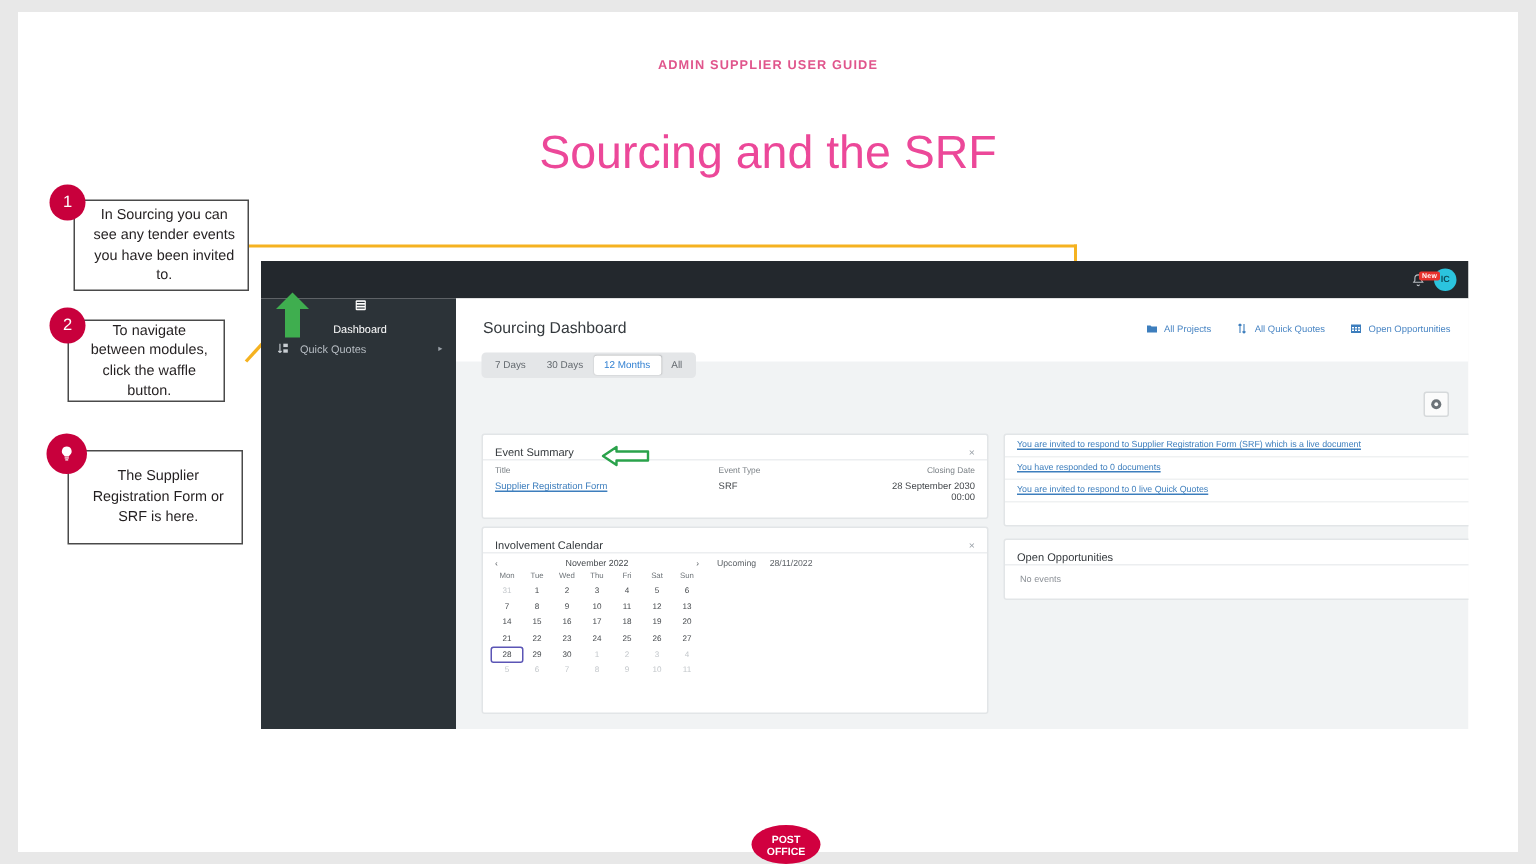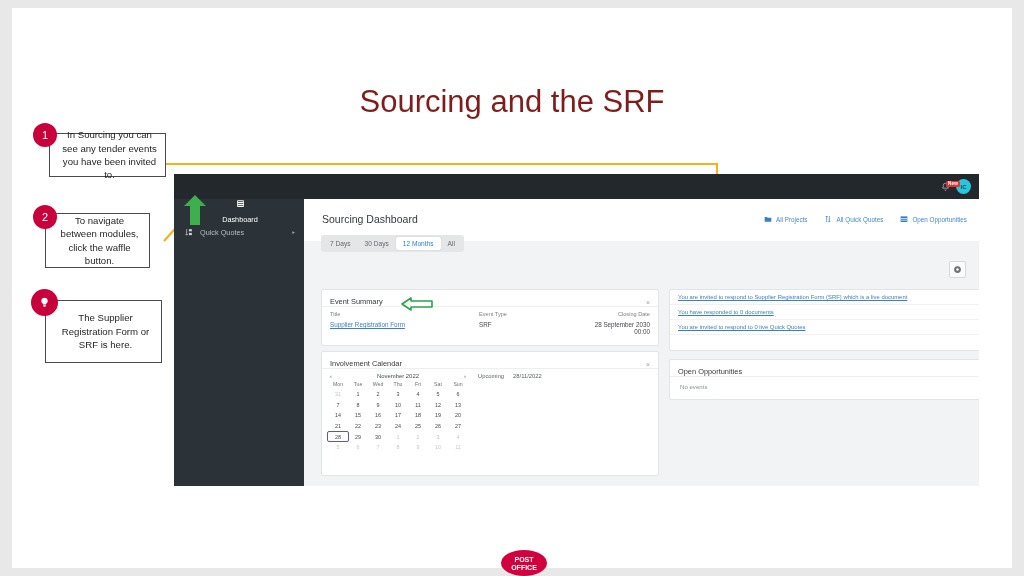--- a/index.html
+++ b/index.html
@@ -19,21 +19,21 @@
   
   .kicker {
     position: absolute; left: 0; top: 30px; width: 1000px;
     text-align: center;
     font-size: 8.5px; letter-spacing: .75px;
     color: #e0558c; font-weight: 600;
   }
   .deck-title {
     position: absolute; left: 0; top: 76px; width: 1000px;
     text-align: center;
-    font-size: 31px; color: #7f1d1d; font-weight: 400;
+    font-size: 31px; color: #ec4899; font-weight: 400;
   }
 
   
   .conn { position: absolute; background: #f5b220; }
   #conn1-h { left: 148px; top: 155px; width: 558px; height: 2.2px; }
   #conn1-v { left: 704px; top: 155px; width: 2.2px; height: 108px; }
   #conn1-head {
     position: absolute; left: 699px; top: 259px;
     width: 0; height: 0;
     border-left: 6px solid transparent;
@@ -51,21 +51,21 @@
     position: absolute;
     border: 1.1px solid #4a4a4a;
     background: #ffffff;
     color: #231f20;
     font-size: 9.6px;
     line-height: 13.4px;
     text-align: center;
     display: flex; align-items: center; justify-content: center;
     padding: 4px 8px 4px 12px;
   }
-  #callout1 { left: 37px; top: 125px; width: 117px; height: 44px; }
+  #callout1 { left: 37px; top: 125px; width: 117px; height: 61px; }
   #callout2 { left: 33px; top: 205px; width: 105px; height: 55px; }
   #callout3 { left: 33px; top: 292px; width: 117px; height: 63px; }
 
   .badge {
     position: absolute;
     width: 24px; height: 24px; border-radius: 50%;
     background: #c8003c;
     color: #ffffff;
     font-size: 11px;
     display: flex; align-items: center; justify-content: center;
@@ -199,20 +199,21 @@
   
   #footer-logo{
     position:absolute; left:488px; top:541px; width:48px; height:28px;
   }
 </style>
 </head>
 <body>
 
 <div id="slide">
 
+  <div class="kicker">ADMIN SUPPLIER USER GUIDE</div>
   <div class="deck-title">Sourcing and the SRF</div>
 
   <div class="conn" id="conn1-h"></div>
   <div class="conn" id="conn1-v"></div>
   <div id="conn1-head"></div>
 
   <svg id="conn2" viewBox="0 0 56 60">
     <line x1="2" y1="58" x2="52" y2="3" stroke="#f5b220" stroke-width="2.2"></line>
     <polygon points="54,0 46,4 51,9" fill="#f5b220"></polygon>
   </svg>

